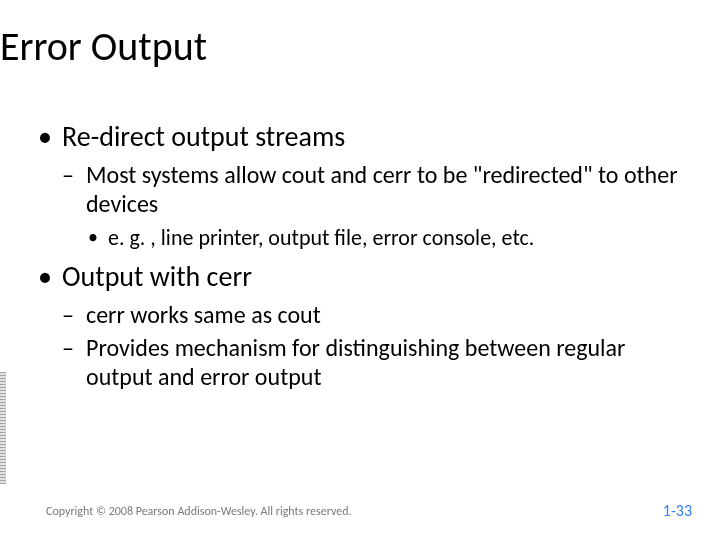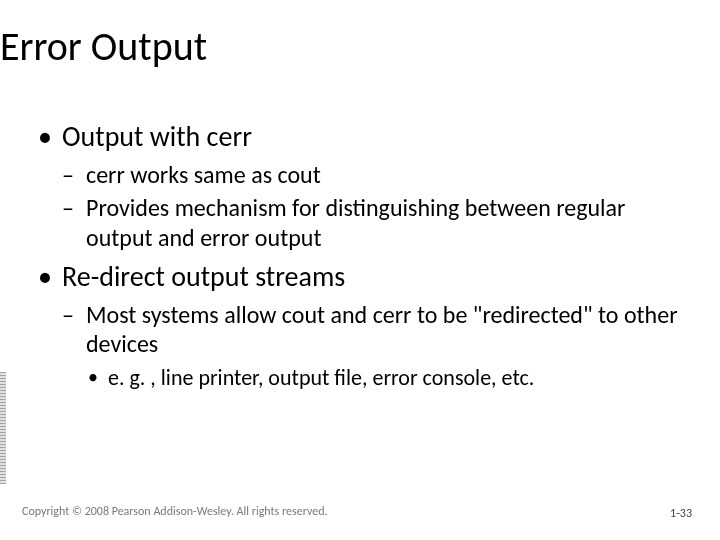--- a/index.html
+++ b/index.html
@@ -77,32 +77,32 @@
   }
   .lvl3 > li::before {
     content: "•";
     position: absolute;
     left: 2px;
     top: 0;
     font-size: 20px;
   }
   .footer-left {
     position: absolute;
-    left: 22px;
+    left: 46px;
     bottom: 22px;
     font-size: 12px;
     color: #7a7a7a;
     font-family: Calibri, Arial, sans-serif;
   }
   .footer-right {
     position: absolute;
     right: 28px;
     bottom: 20px;
-    font-size: 12px;
-    color: #404040;
+    font-size: 16px;
+    color: #3b82f6;
     font-family: Calibri, Arial, sans-serif;
   }
   .left-edge {
     position: absolute;
     left: 0;
     top: 372px;
     width: 6px;
     height: 112px;
     background: repeating-linear-gradient(
       to bottom,
@@ -115,40 +115,40 @@
 </head>
 <body>
 
 <div class="slide">
 
   <div class="title">Error Output</div>
 
   <div class="body">
     <ul class="lvl1">
       <li>
-        <span>Output with cerr</span>
-        <ul class="lvl2">
-          <li>
-            <span>cerr works same as cout</span>
-          </li>
-          <li>
-            <span>Provides mechanism for distinguishing between regular output and error output</span>
-          </li>
-        </ul>
-      </li>
-      <li>
         <span>Re-direct output streams</span>
         <ul class="lvl2">
           <li>
             <span>Most systems allow cout and cerr to be "redirected" to other devices</span>
             <ul class="lvl3">
               <li>
                 <span>e. g. , line printer, output file, error console, etc.</span>
               </li>
             </ul>
+          </li>
+        </ul>
+      </li>
+      <li>
+        <span>Output with cerr</span>
+        <ul class="lvl2">
+          <li>
+            <span>cerr works same as cout</span>
+          </li>
+          <li>
+            <span>Provides mechanism for distinguishing between regular output and error output</span>
           </li>
         </ul>
       </li>
     </ul>
   </div>
 
   <div class="left-edge"></div>
 
   <div class="footer-left">Copyright © 2008 Pearson Addison-Wesley. All rights reserved.</div>
   <div class="footer-right">1-33</div>

